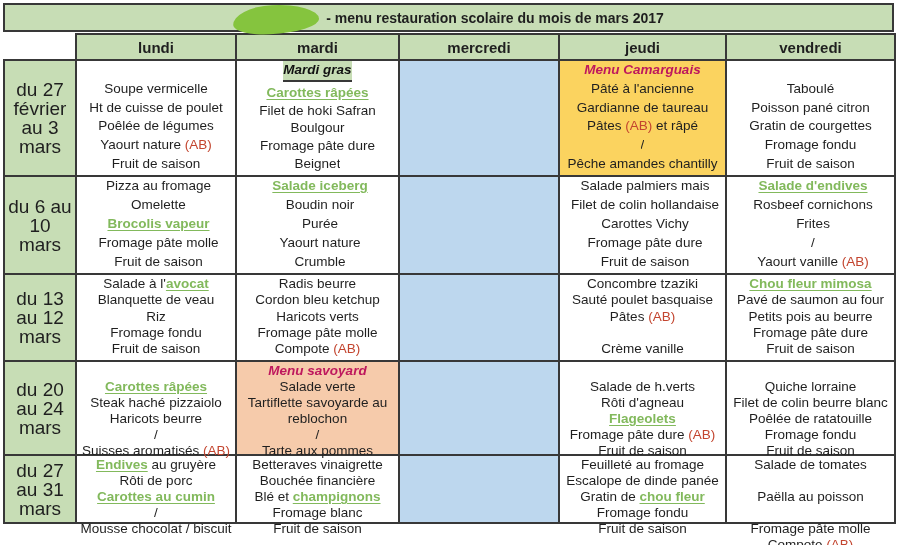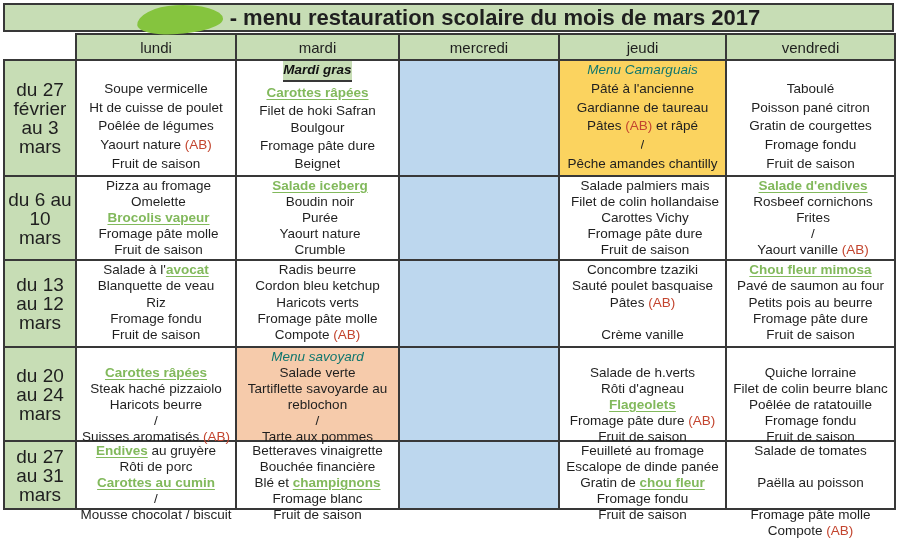--- a/index.html
+++ b/index.html
@@ -34,69 +34,69 @@
     display:inline-block;
     width:86px;height:29px;
     background:var(--blob);
     border-radius:46% 54% 58% 42% / 62% 55% 45% 38%;
     transform:translateY(2px) rotate(-3deg);
     margin-right:7px;
     flex:0 0 auto;
     z-index:2;
   }
   .title-text{
-    font-size:22px;font-weight:600;letter-spacing:0px;
+    font-size:14px;font-weight:600;letter-spacing:0px;
     white-space:nowrap;
   }
 
   
   table{border-collapse:collapse;table-layout:fixed;width:891px;}
   th,td{border:2px solid var(--border);padding:0;}
   th.corner{border:none;background:#fff;}
   thead th{
     background:var(--green-bg);
-    font-size:15px;font-weight:400;
+    font-size:15px;font-weight:700;
     height:24px;text-align:center;
   }
   th.week-label{
     background:var(--green-bg);
     font-weight:400;font-size:19px;line-height:19px;
     text-align:center;vertical-align:middle;
   }
   td.cell{background:#ffffff;vertical-align:top;}
   td.bg-blue{background:var(--blue-bg);}
   td.bg-yellow{background:var(--yellow-bg);}
   td.bg-salmon{background:var(--salmon-bg);}
 
   .cell-inner{
     display:flex;flex-direction:column;justify-content:space-between;
     padding:1px 2px 3px;
     box-sizing:border-box;
   }
   .w0 .cell-inner{height:114px;align-items:center;}
-  .w1 .cell-inner{height:82px;padding-left:7px;}
+  .w1 .cell-inner{height:96px;padding-left:7px;}
   .w2 .cell-inner{height:85px;}
   .w3 .cell-inner{height:92px;}
   .w4 .cell-inner{height:66px;}
 
   .line{
     min-height:16px;line-height:16px;
     font-size:13.5px;text-align:center;
     white-space:nowrap;overflow:hidden;
   }
   .line.banner{
     background:var(--green-bg);
     border-bottom:2px solid var(--border);
     margin:-1px -2px 1px;
     padding:1px 0 2px;
   }
   .seg-p{color:var(--ink);}
   .seg-g{color:var(--green-text);font-weight:600;text-decoration:underline;text-underline-offset:2px;}
   .seg-r{color:var(--red-text);}
-  .seg-h{font-weight:400;font-style:italic;color:#0f766e;}
+  .seg-h{font-weight:700;font-style:italic;color:#be185d;}
   .seg-b{font-weight:700;font-style:italic;color:#111;}
 </style>
 </head>
 <body>
 
 <div class="page">
 
   <div class="title-bar">
     <span class="blob"></span>
     <span class="title-text">- menu restauration scolaire du mois de mars 2017</span>

